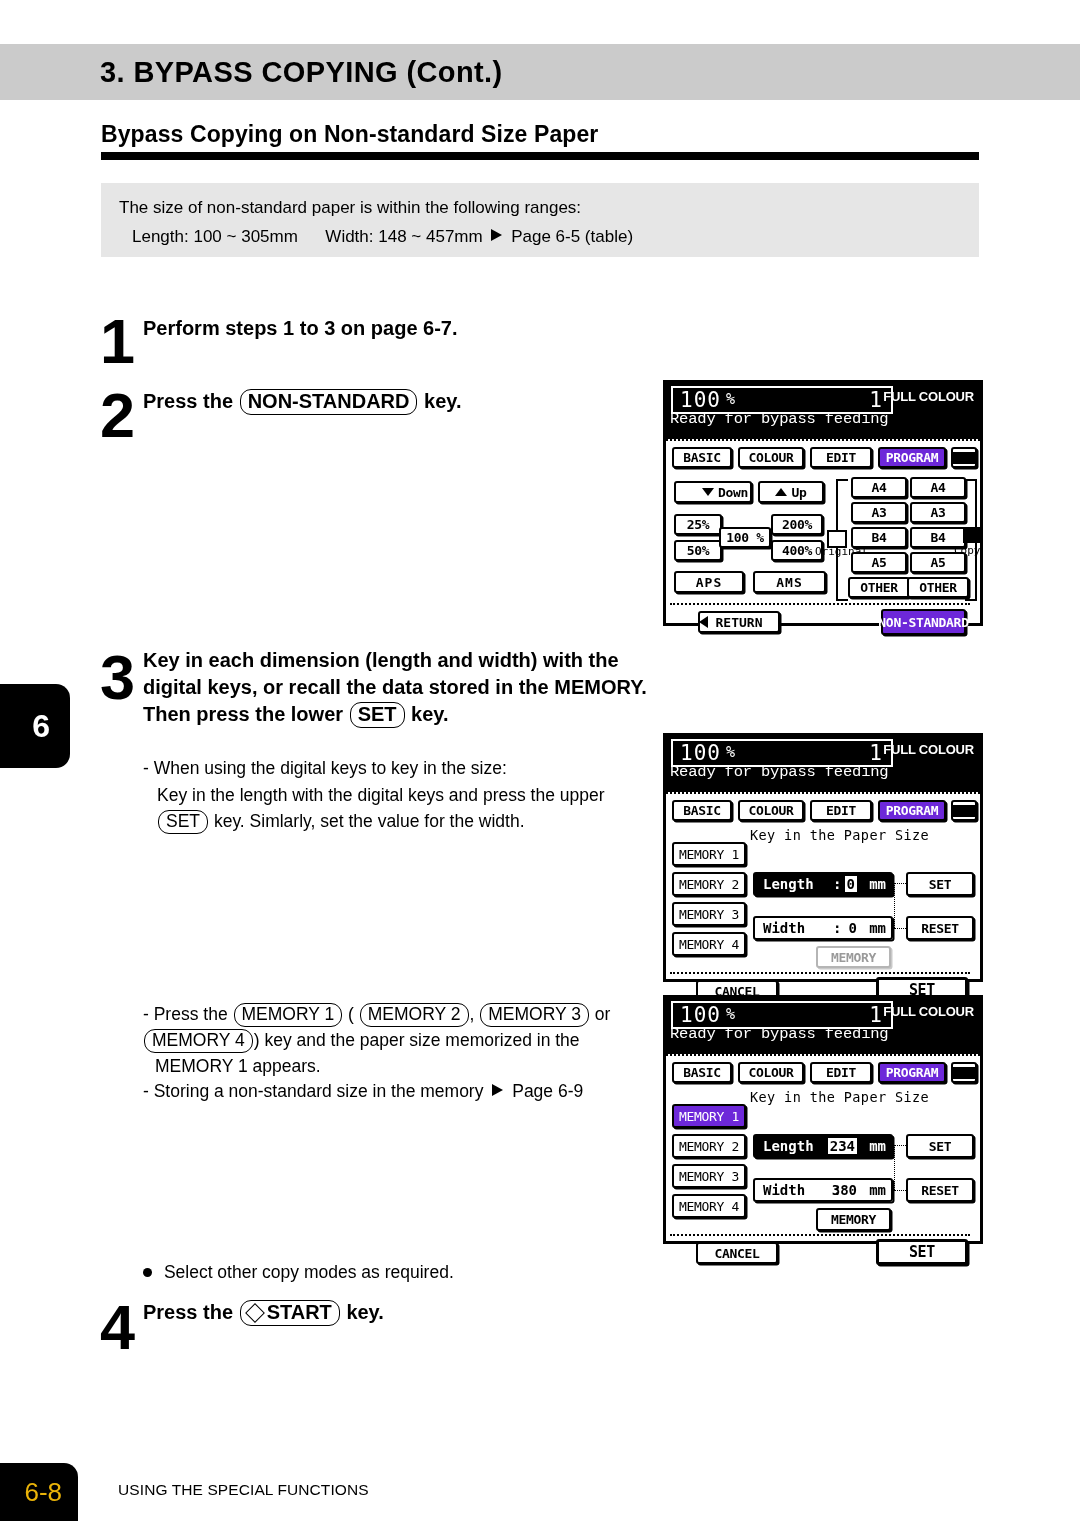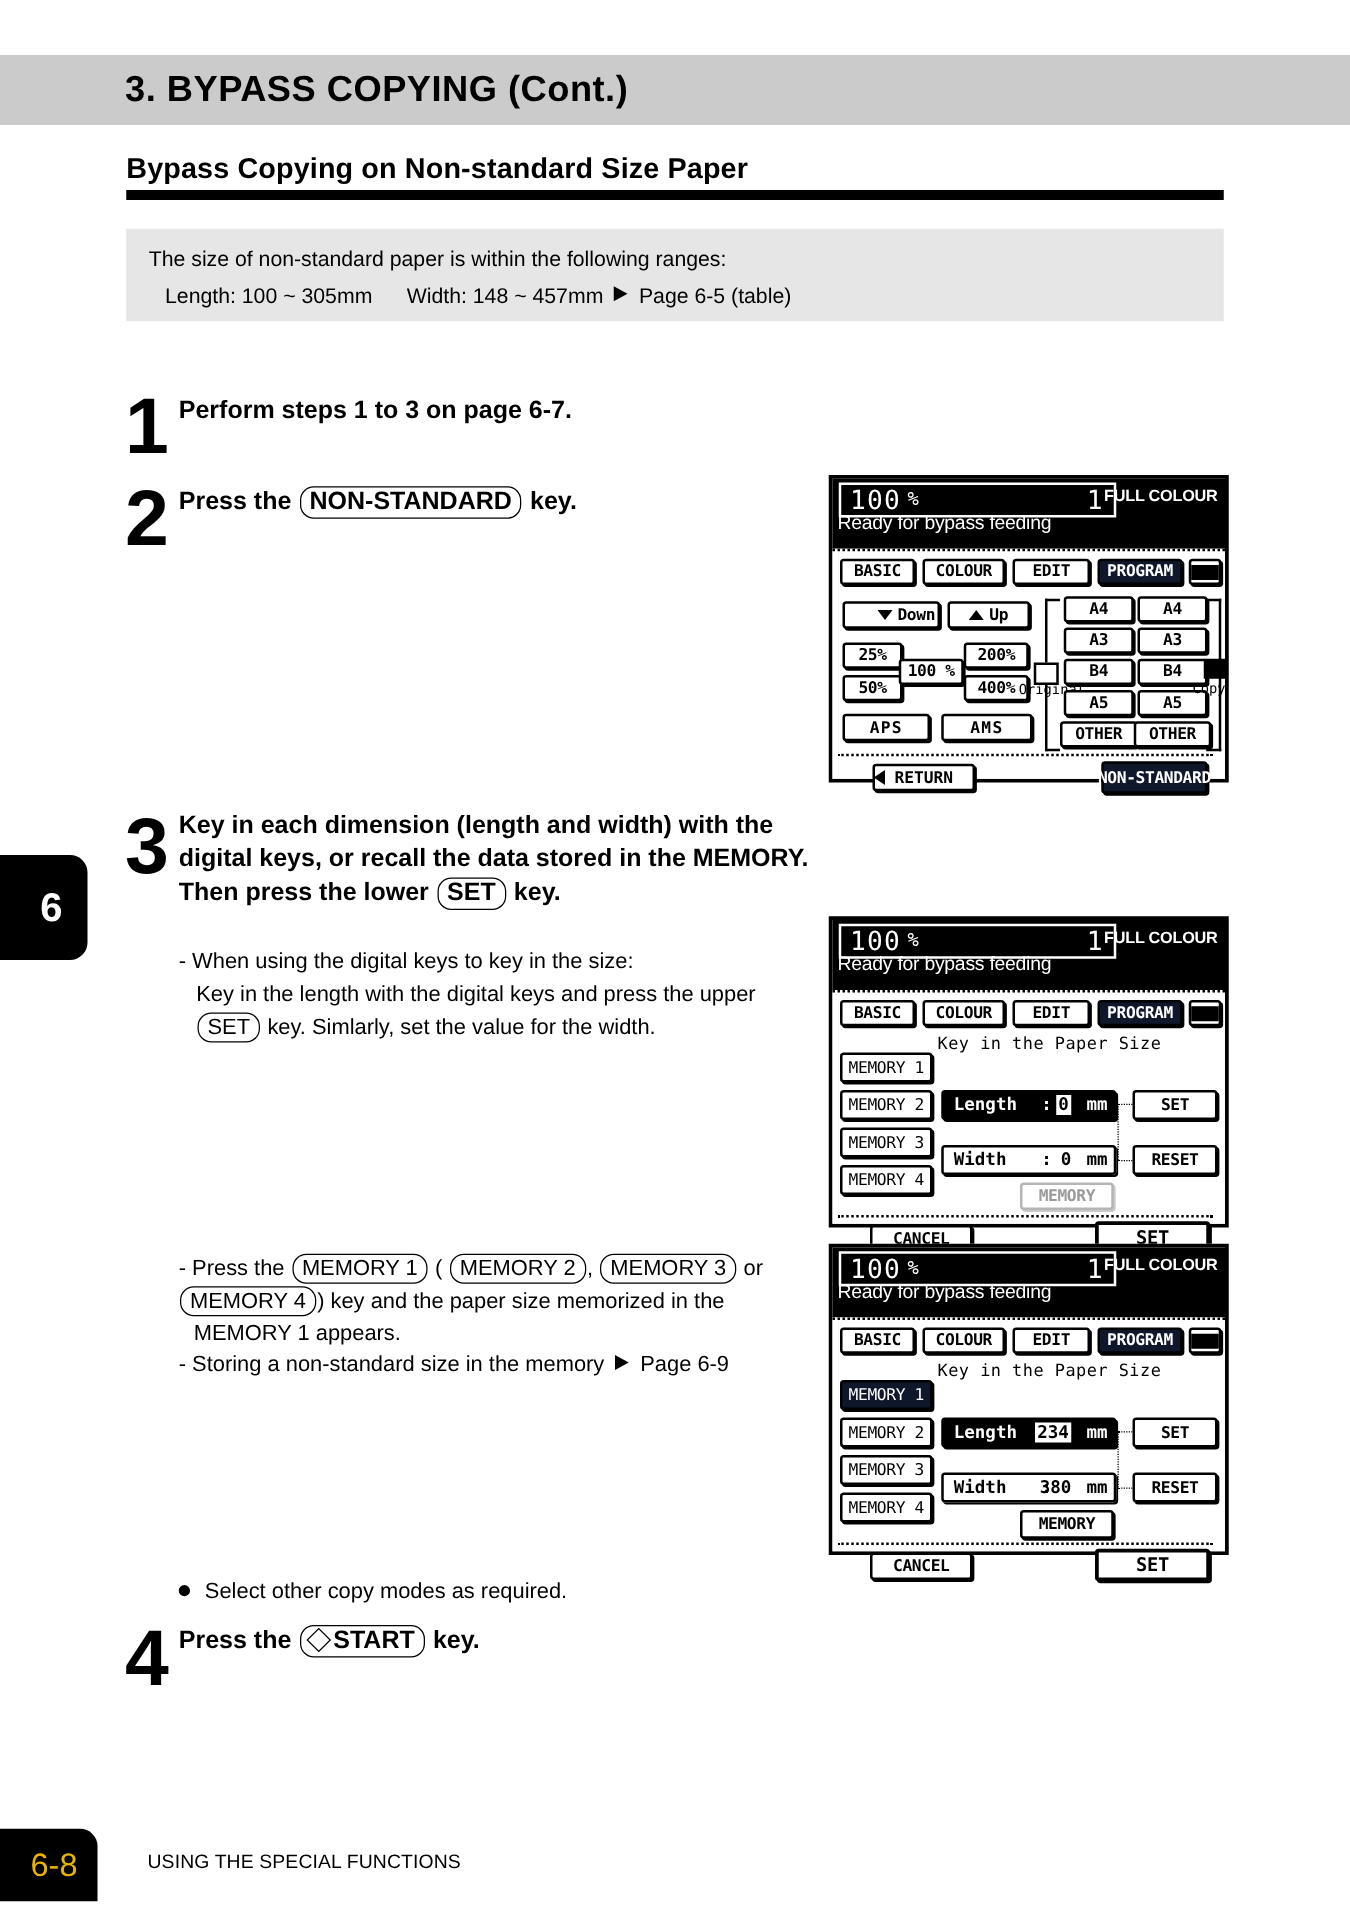--- a/index.html
+++ b/index.html
@@ -58,31 +58,31 @@
   .lcd-ratiobox{position:absolute;left:5px;top:3px;width:218px;height:24px;
        border:2px solid #fff;}
   .lcd-ratio{position:absolute;left:7px;top:0px;color:#fff;font-size:21px;
        font-family:"DejaVu Sans Mono",monospace;letter-spacing:1px;}
   .lcd-pct{position:absolute;left:53px;top:2px;color:#fff;font-size:15px;}
   .lcd-count{position:absolute;right:9px;top:0px;color:#fff;font-size:21px;
        font-family:"DejaVu Sans Mono",monospace;}
   .lcd-fc{position:absolute;right:6px;top:6px;color:#fff;font-size:13px;font-weight:bold;
        font-family:"Liberation Sans",sans-serif;letter-spacing:-.2px;}
   .lcd-status{position:absolute;left:4px;top:27px;color:#fff;font-size:15.5px;
-       font-family:Liberation Sans, sans-serif;letter-spacing:-.2px;}
+       font-family:Liberation Mono, monospace;letter-spacing:-.2px;}
 
   .lcd-body{position:absolute;left:0;right:0;top:56px;bottom:0;background:#fff;
        border-top:2px dotted #000;}
 
   
   .b{position:absolute;box-sizing:border-box;border:2px solid #000;background:#fff;
      border-radius:3px;display:flex;align-items:center;justify-content:center;
      font-family:"DejaVu Sans Mono",monospace;font-size:13px;font-weight:bold;
      box-shadow:1.5px 1.5px 0 #000;letter-spacing:-.3px;}
-  .b.inv{background:#0f172a;color:#fff;}
+  .b.inv{background:#6d28d9;color:#fff;}
   .b.dim{color:#9a9a9a;border-color:#b5b5b5;box-shadow:1.5px 1.5px 0 #c9c9c9;}
   .b.sel{border-width:3px;}
   .lcd-label{position:absolute;font-family:"DejaVu Sans Mono",monospace;font-size:11px;}
   .lcd-center{position:absolute;font-family:"DejaVu Sans Mono",monospace;font-size:13.5px;
      letter-spacing:.4px;}
 
   .fieldrow{position:absolute;box-sizing:border-box;border:2px solid #000;border-radius:3px;
      display:flex;align-items:center;font-family:"DejaVu Sans Mono",monospace;
      font-size:14px;font-weight:bold;box-shadow:1.5px 1.5px 0 #000;}
   .fieldrow.inv{background:#000;color:#fff;}

